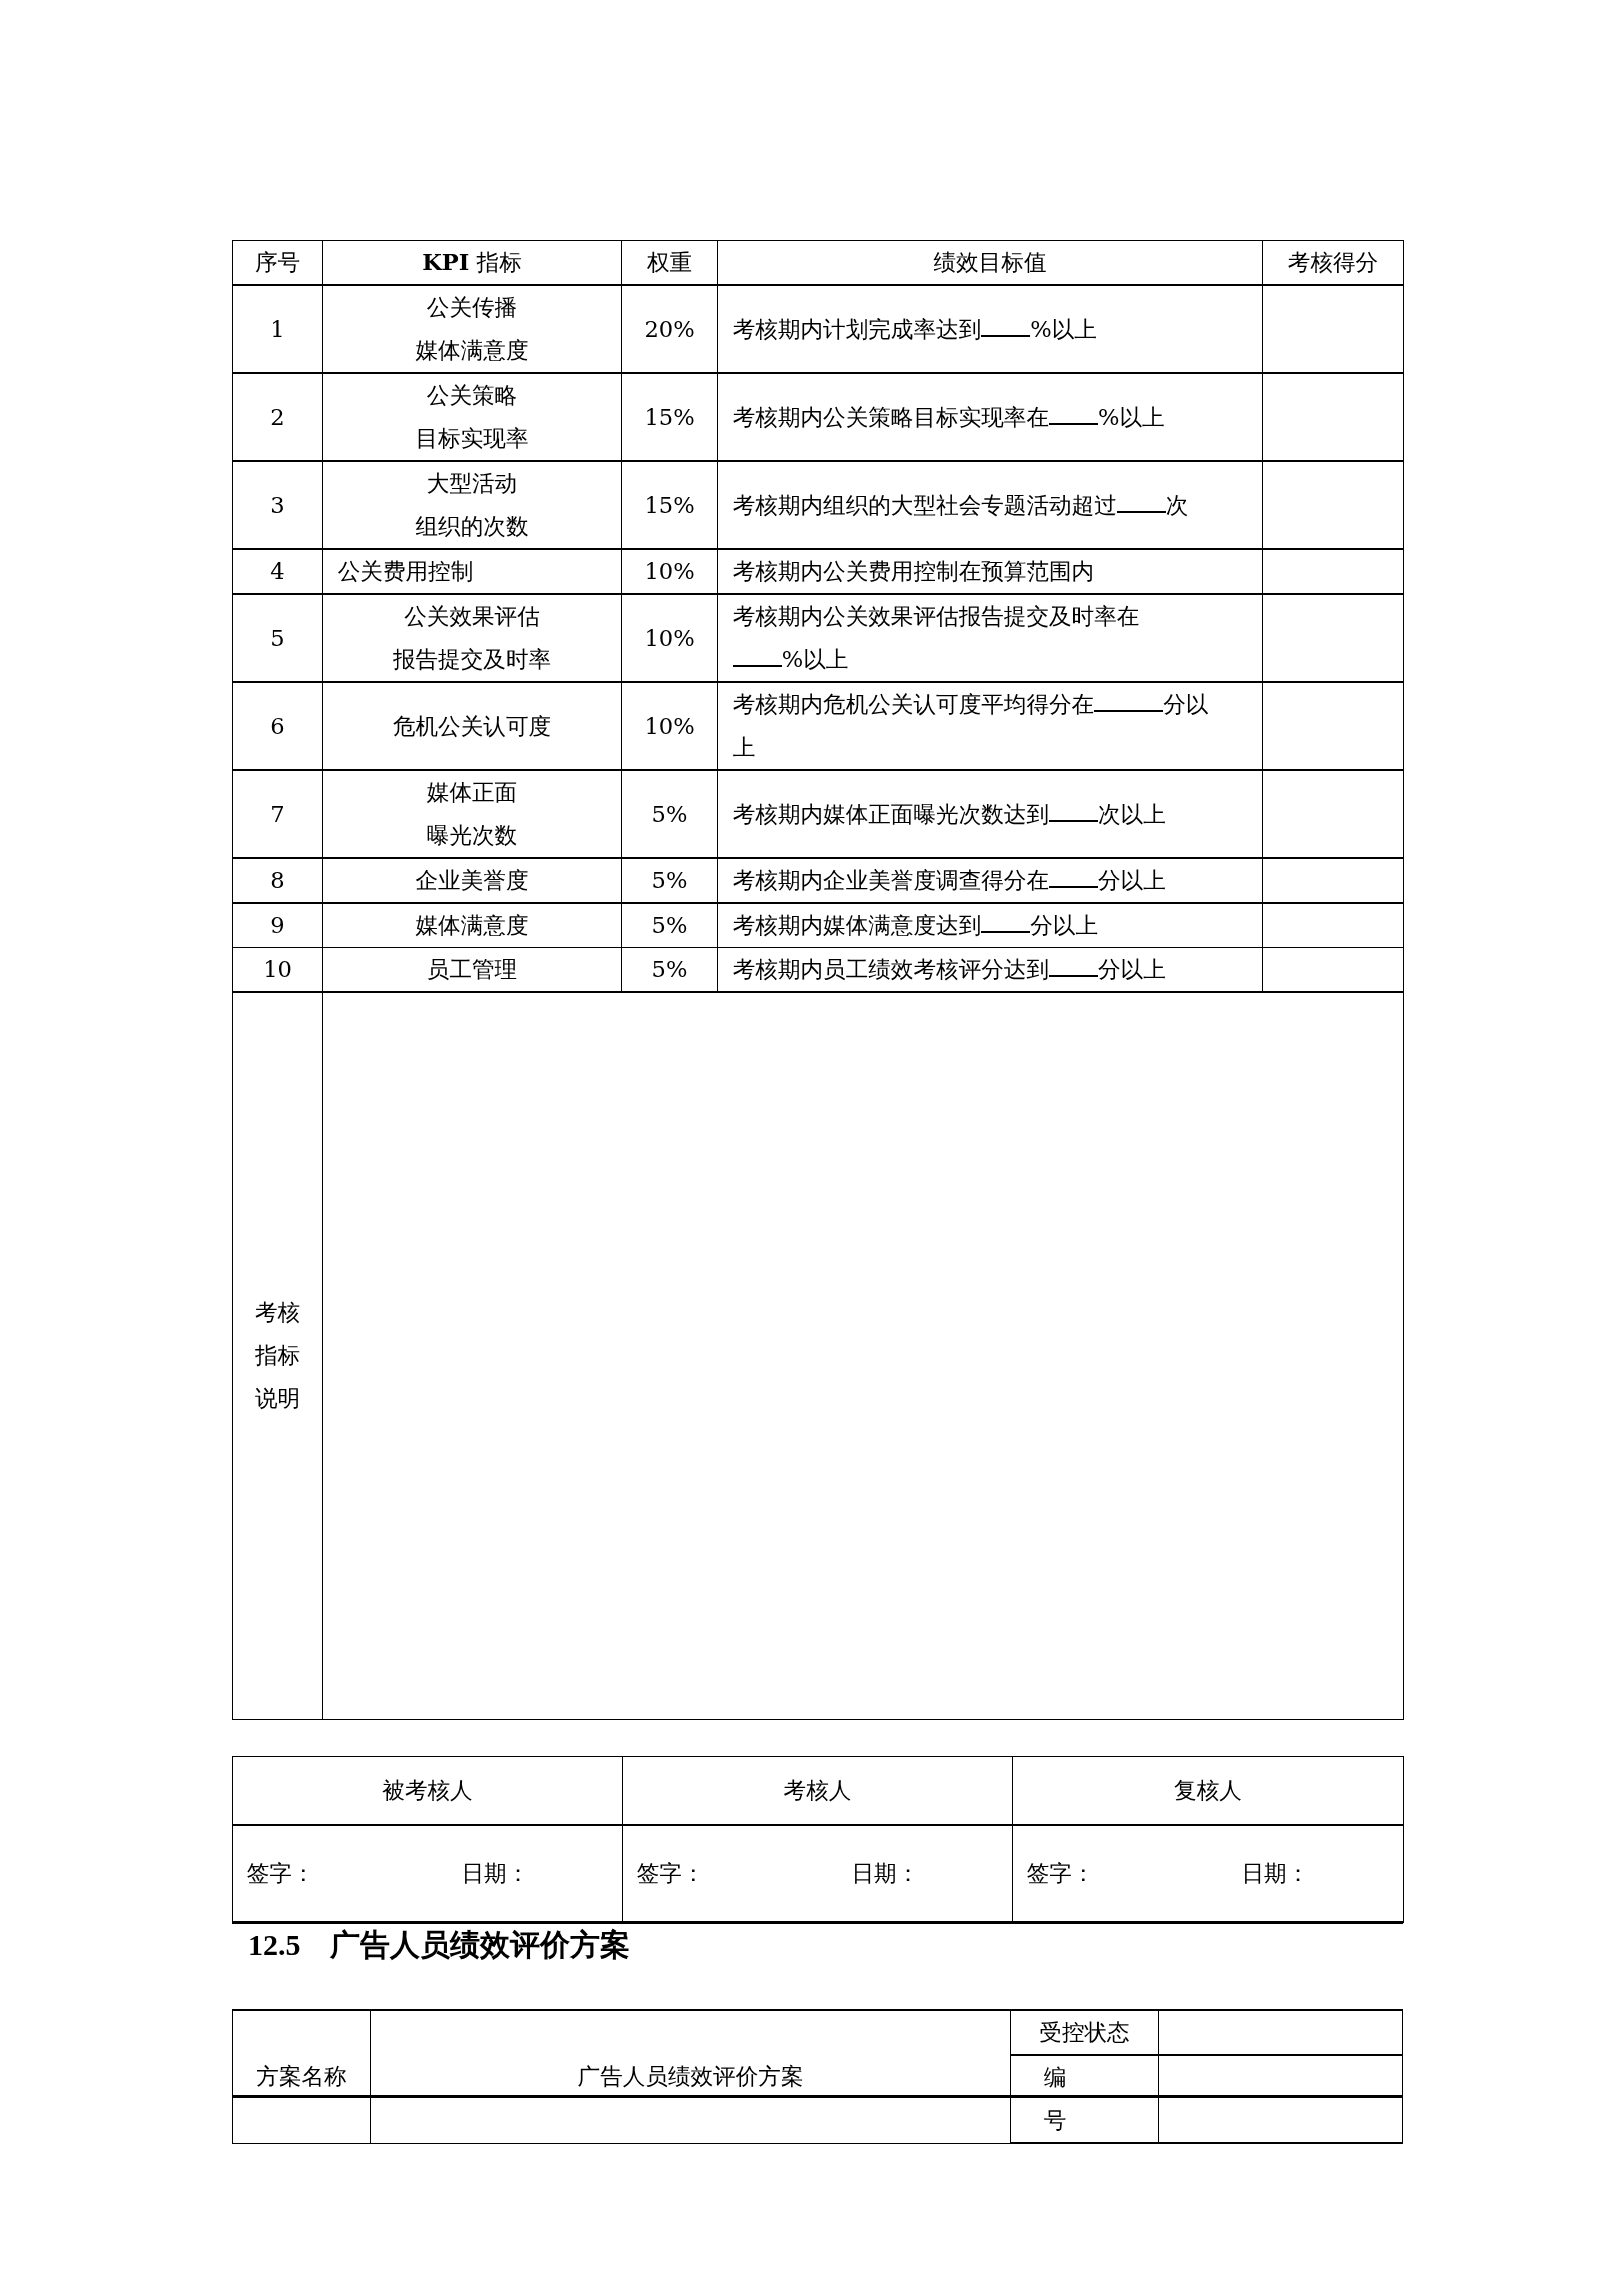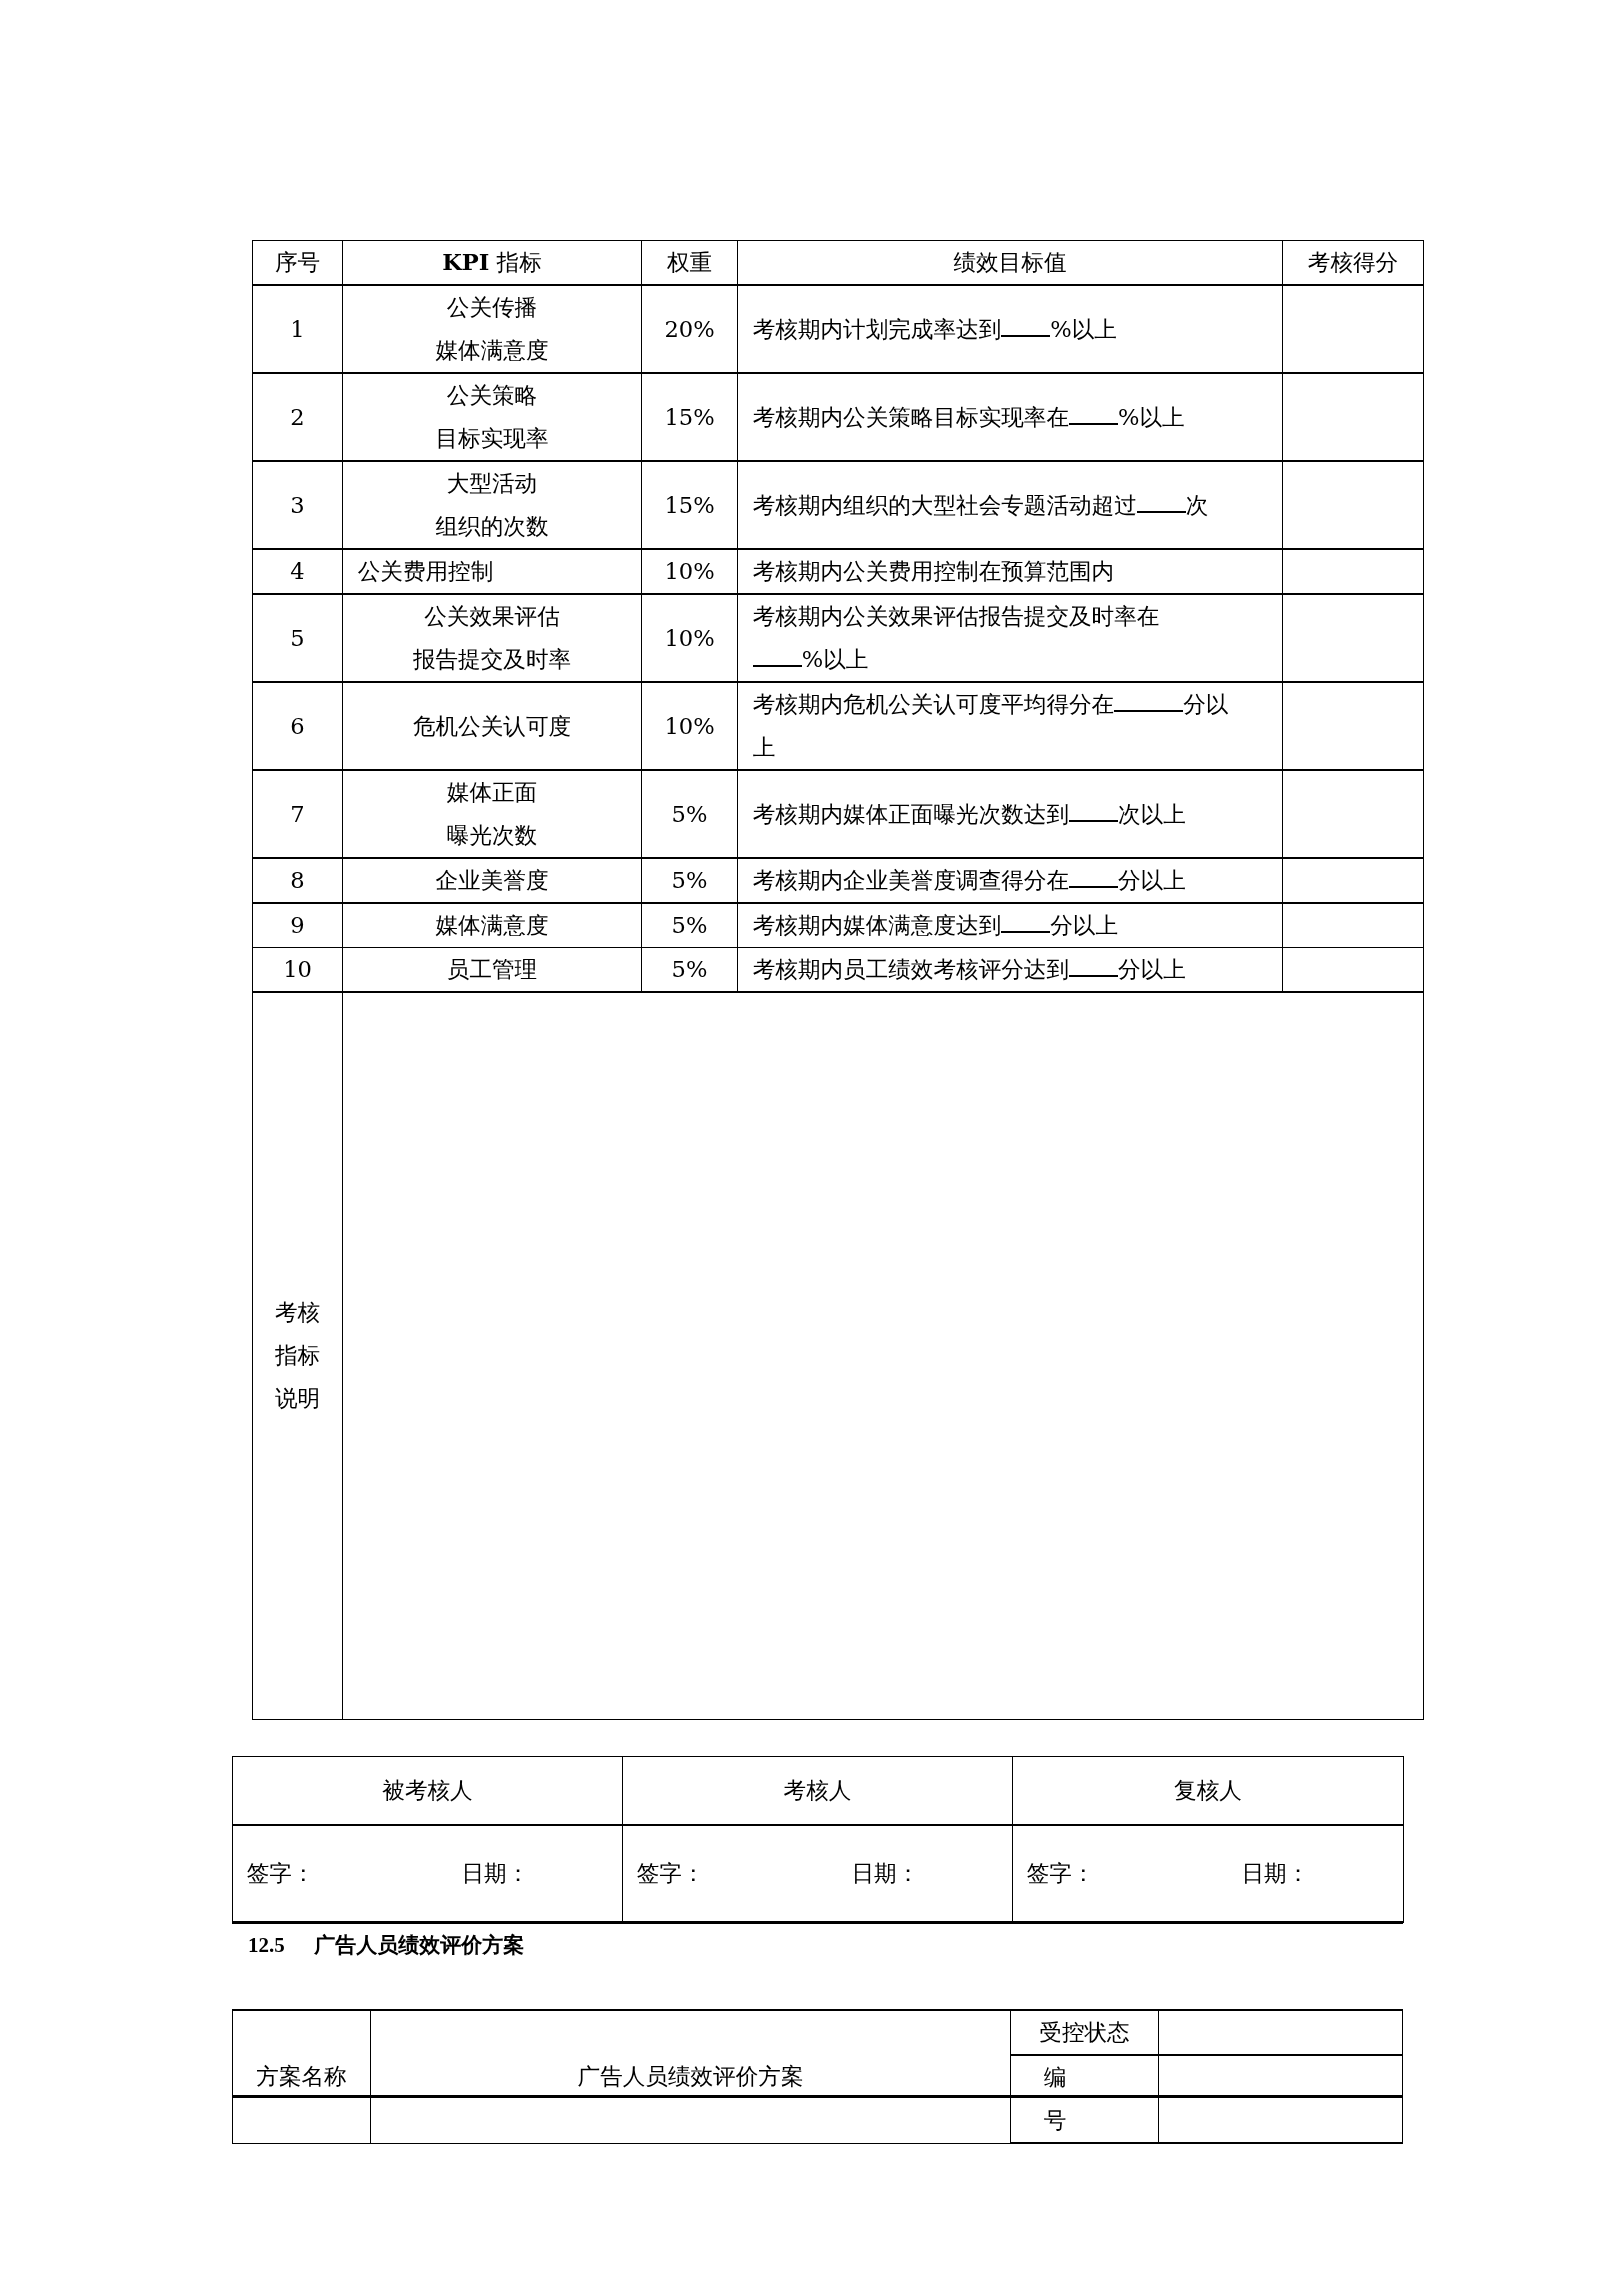--- a/index.html
+++ b/index.html
@@ -10,24 +10,24 @@
   }
   .page { position: absolute; left: 0; top: 0; width: 1623px; height: 2295px; }
   table { border-collapse: collapse; table-layout: fixed; position: absolute; }
   td { border: 1.5px solid #000; padding: 0; font-size: 22.6px; line-height: 43px; vertical-align: middle; }
   td.c { text-align: center; }
   td.l { text-align: left; padding-left: 14.7px; }
   .thick-top { border-top: 2.9px solid #000; }
   .blank { display: inline-block; border-bottom: 2.5px solid #000; width: 49px; height: 19.6px; vertical-align: baseline; }
   .blank.w2 { width: 69px; }
   .bold { font-weight: bold; }
-  #kpi-table { left: 232px; top: 240px; width: 1171px; margin-left: 20px; }
+  #kpi-table { left: 232px; top: 240px; width: 1171px; }
   .sig-cell { padding-left: 13.7px; }
   .sig-gap { display: inline-block; width: 147px; }
-  #section-title { position: absolute; left: 248px; top: 1923px; font-size: 21px; font-weight: bold; line-height: 44px; }
+  #section-title { position: absolute; left: 248px; top: 1923px; font-size: 30px; font-weight: bold; line-height: 44px; }
   #section-title .num { font-family: "Liberation Serif", serif; margin-right: 29.4px; }
   #plan-table { left: 232px; top: 2009px; width: 1171px; }
   .spaced { letter-spacing: 59px; }
 </style>
 </head>
 <body>
 
 <div class="page">
 
   <table id="kpi-table">

